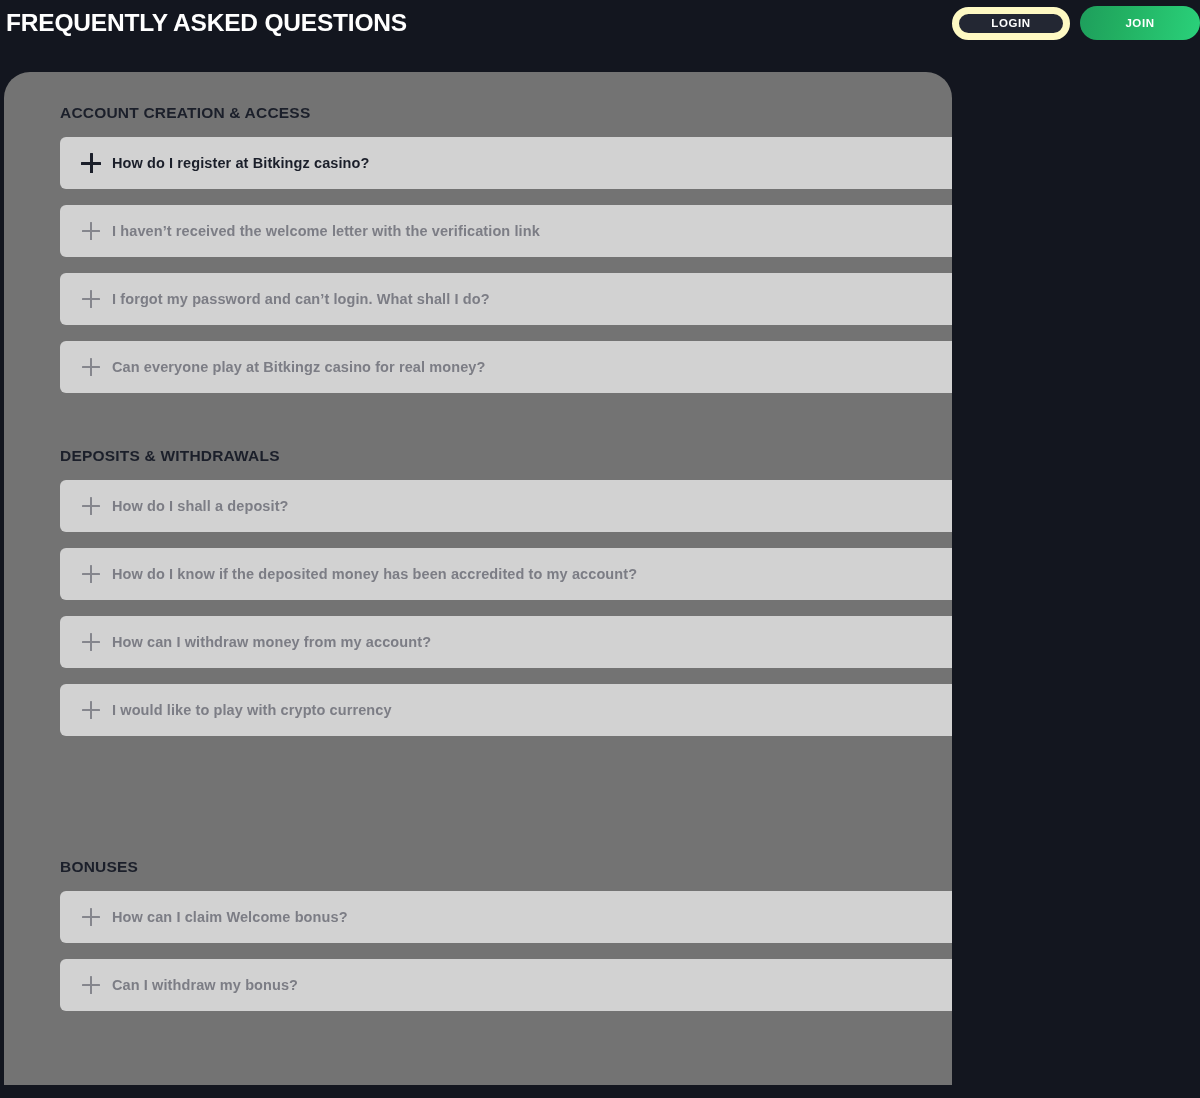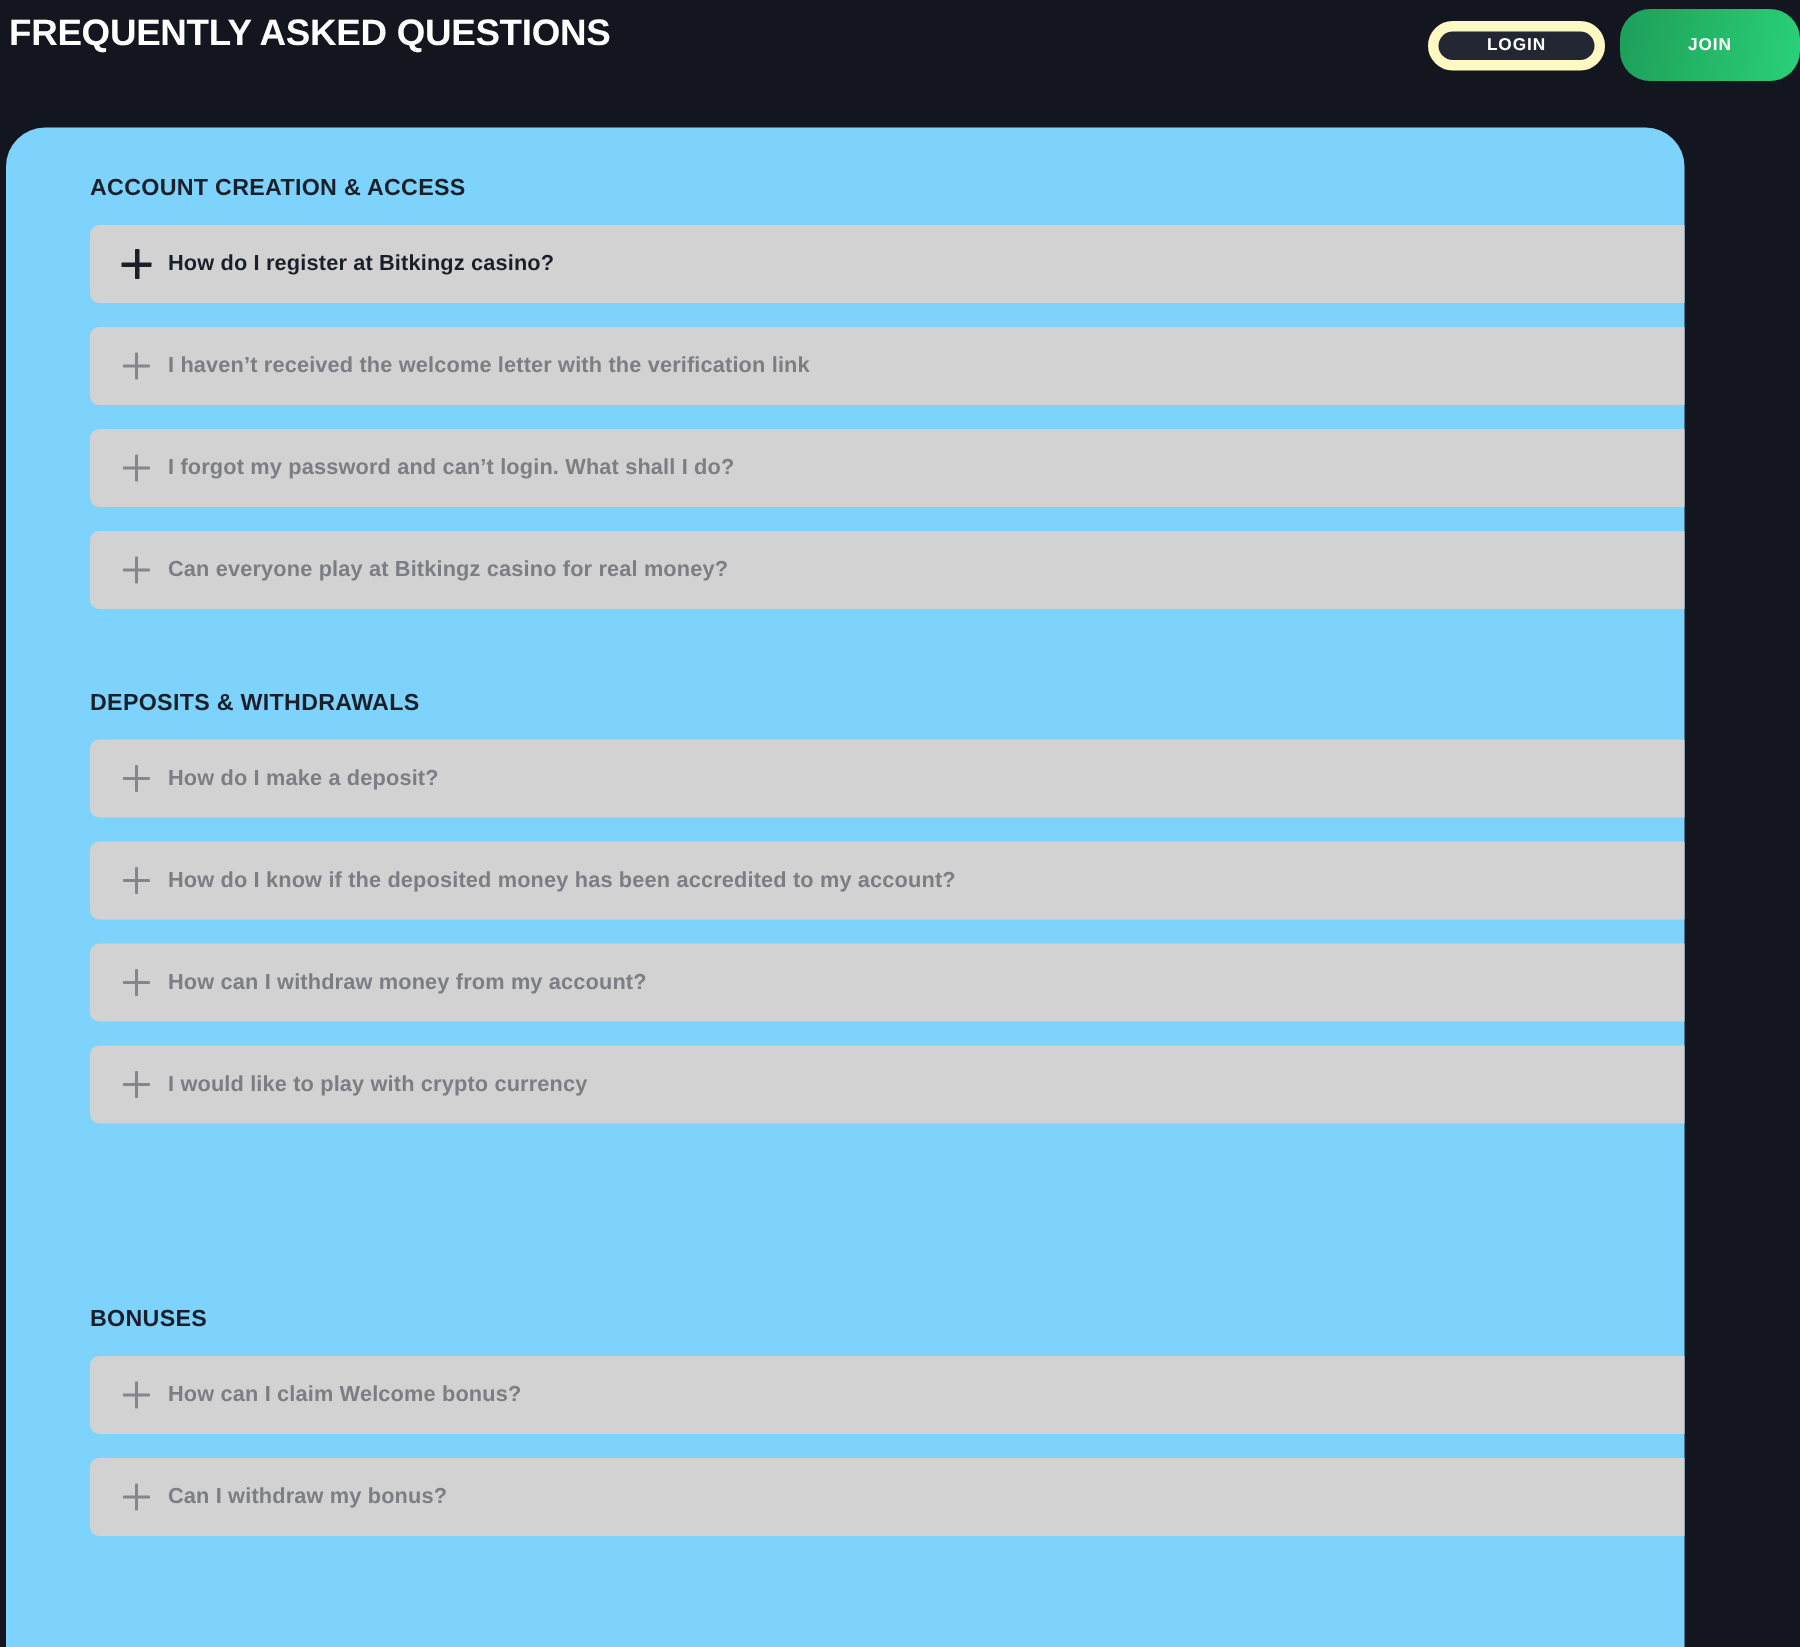--- a/index.html
+++ b/index.html
@@ -62,32 +62,32 @@
   }
   .btn-login {
     width: 118px;
     height: 33px;
     background: #232733;
     border: 7px solid #fef9c3;
     box-sizing: border-box;
   }
   .btn-join {
     width: 120px;
-    height: 48px;
+    height: 34px;
     background: linear-gradient(100deg, #1e9e5c 0%, #22b062 35%, #2ad17a 100%);
   }
 
   
   .card {
     position: absolute;
     left: 4px;
-    top: 85px;
-    width: 1119px;
+    top: 72px;
+    width: 948px;
     height: 1013px;
-    background: #7dd3fc;
+    background: #737373;
     border-radius: 26px 26px 0 0;
     box-sizing: border-box;
     overflow: hidden;
   }
 
   .section {
     position: absolute;
     left: 56px;
     width: 1092px;
   }
@@ -201,21 +201,21 @@
             <span class="faq-icon"></span>
             <span class="faq-label">Can everyone play at Bitkingz casino for real money?</span>
           </div>
         </div>
       </div>
       <div class="section" style="top: 374px;">
         <h2 class="section-title">DEPOSITS &amp; WITHDRAWALS</h2>
         <div class="faq-list">
           <div class="faq-item">
             <span class="faq-icon"></span>
-            <span class="faq-label">How do I make a deposit?</span>
+            <span class="faq-label">How do I shall a deposit?</span>
           </div>
           <div class="faq-item">
             <span class="faq-icon"></span>
             <span class="faq-label">How do I know if the deposited money has been accredited to my account?</span>
           </div>
           <div class="faq-item">
             <span class="faq-icon"></span>
             <span class="faq-label">How can I withdraw money from my account?</span>
           </div>
           <div class="faq-item">

